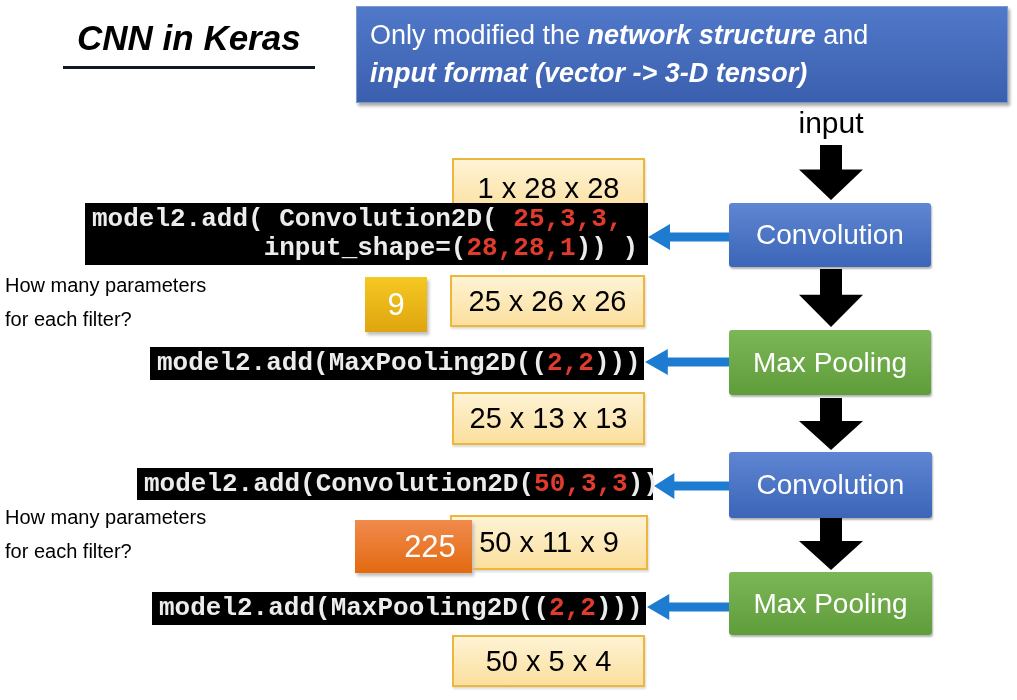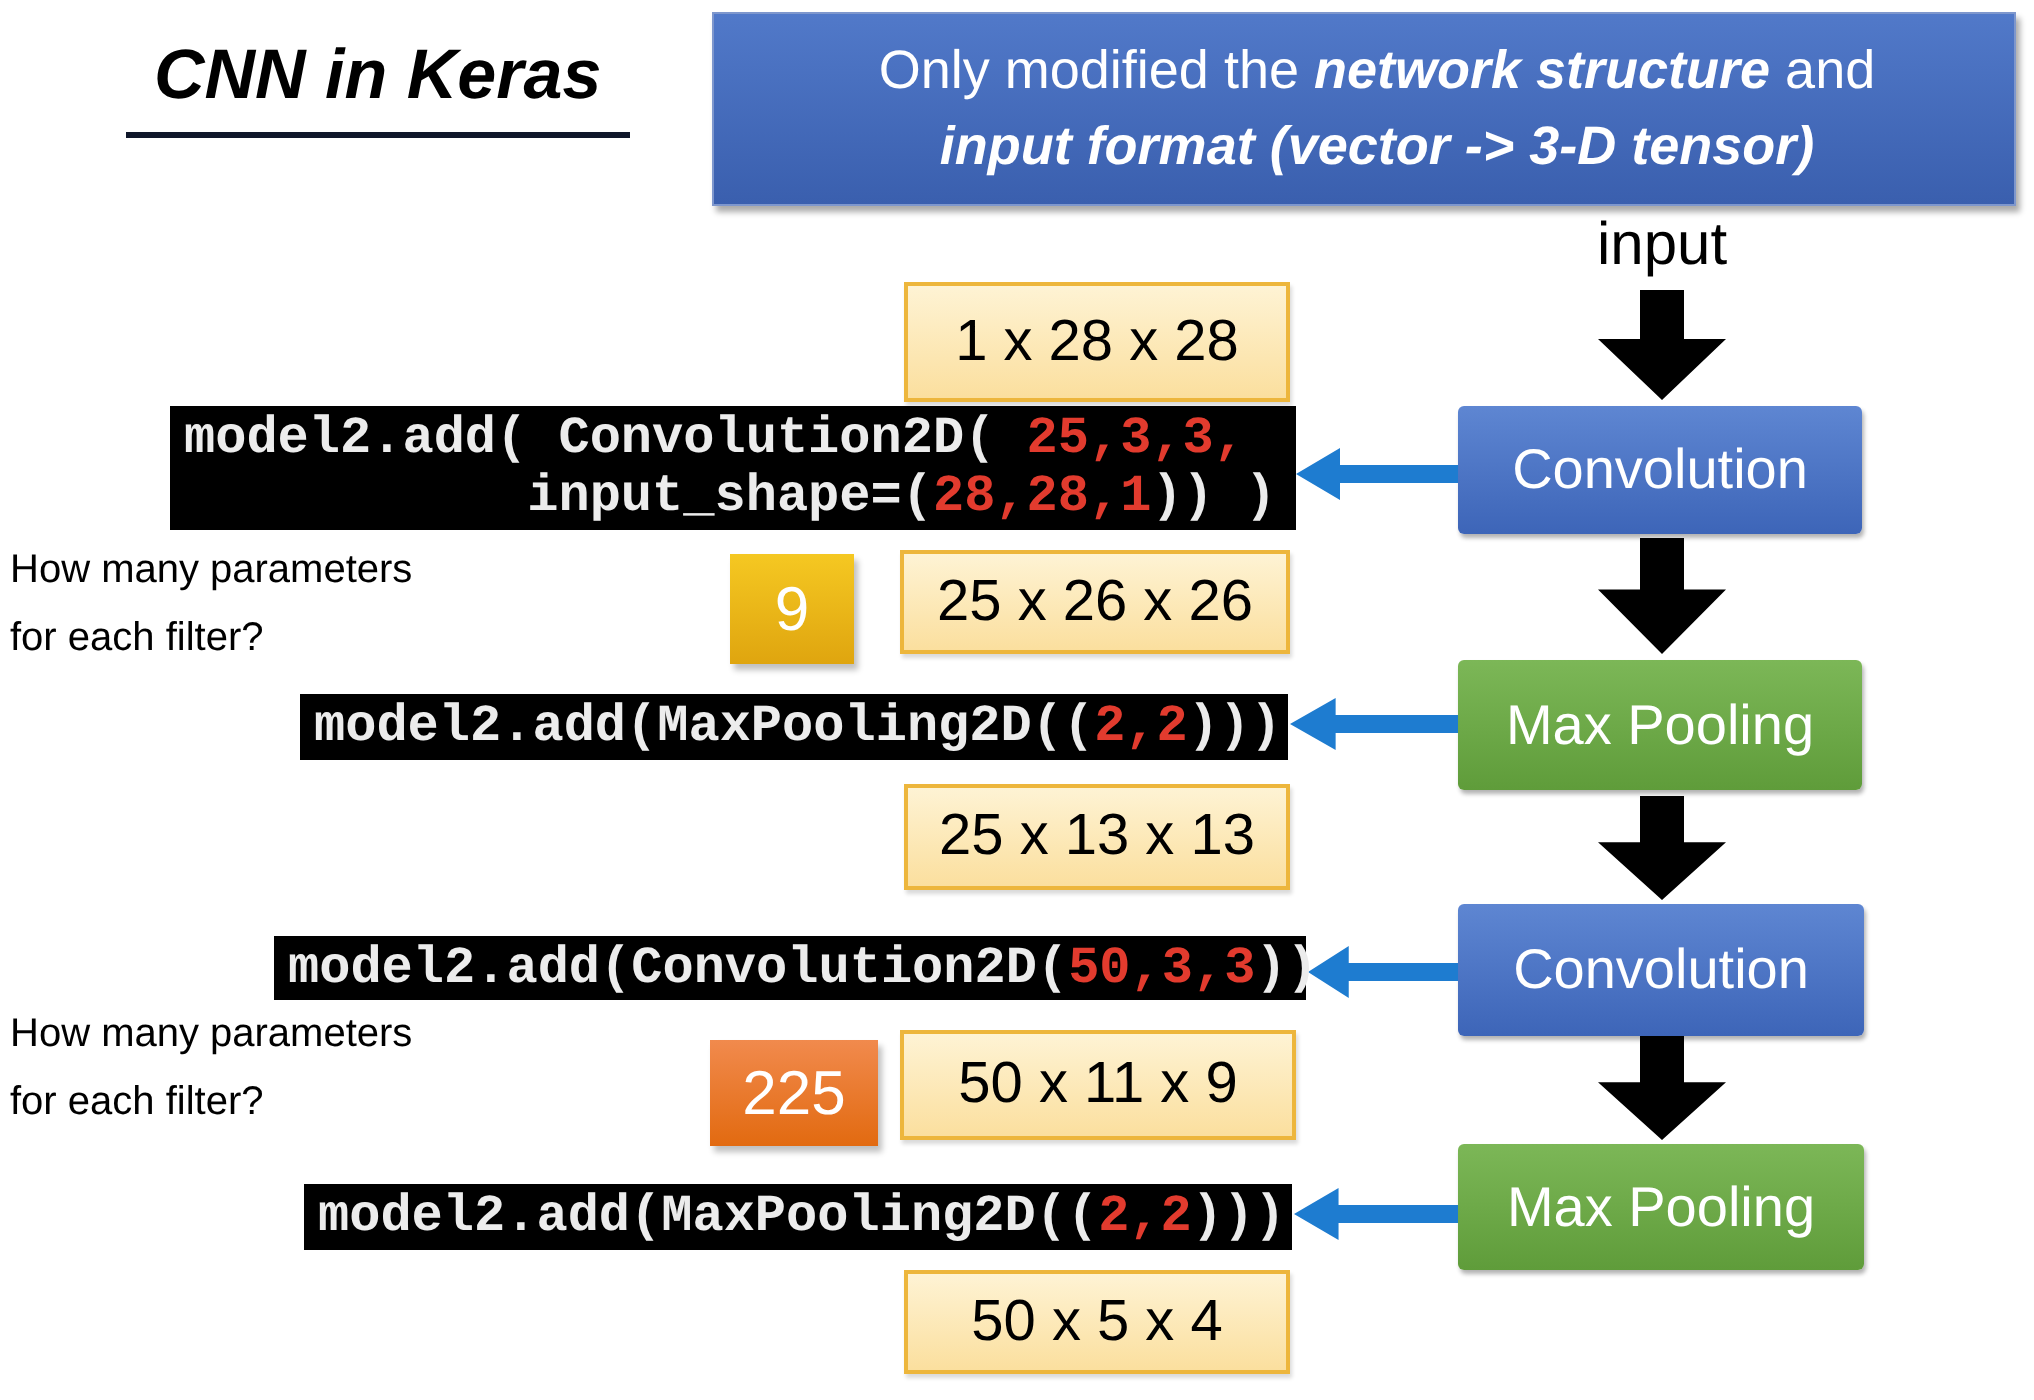--- a/index.html
+++ b/index.html
@@ -8,21 +8,21 @@
   .abs { position:absolute; }
 
   
   #title { left:63px; top:18px; font-size:35px; font-weight:bold; font-style:italic;
            color:#000; border-bottom:3px solid #0f172a; padding:0 14px 8px 14px; }
 
   
   #hdr { left:356px; top:6px; width:652px; height:97px; box-sizing:border-box;
          background:linear-gradient(#5179c9,#3a5fae); border:1px solid #7e97cd;
          box-shadow:2px 3px 3px #ababab; color:#fff; font-size:27px;
-         padding:9px 0 0 13px; line-height:38px;text-align:center; }
+         padding:9px 0 0 13px; line-height:38px; }
   .bi { font-weight:bold; font-style:italic; }
 
   
   #input-label { left:771px; top:106px; width:120px; text-align:center;
                  font-size:30px; color:#000; }
   .node { border-radius:3px; color:#fff; font-size:28px; display:flex;
           align-items:center; justify-content:center;
           box-shadow:1px 2px 2px rgba(0,0,0,.3); }
   .conv { background:linear-gradient(#5e86d2,#3d65b8); }
   .pool { background:linear-gradient(#7cb757,#5f9c3a); }
@@ -87,36 +87,36 @@
   <svg class="abs blu" style="left:645px;top:349px;" width="84" height="26" viewBox="0 0 81 26" preserveAspectRatio="none">
       <polygon points="0,13 22,0 22,8.5 81,8.5 81,17.5 22,17.5 22,26"></polygon>
     </svg>
   <svg class="abs blu" style="left:654px;top:473px;" width="75" height="26" viewBox="0 0 81 26" preserveAspectRatio="none">
       <polygon points="0,13 22,0 22,8.5 81,8.5 81,17.5 22,17.5 22,26"></polygon>
     </svg>
   <svg class="abs blu" style="left:647px;top:594px;" width="82" height="26" viewBox="0 0 81 26" preserveAspectRatio="none">
       <polygon points="0,13 22,0 22,8.5 81,8.5 81,17.5 22,17.5 22,26"></polygon>
     </svg>
 
-  <div class="abs dim" style="left:452px;top:141px;width:193px;height:60px;">1 x 28 x 28</div>
+  <div class="abs dim" style="left:452px;top:158px;width:193px;height:60px;">1 x 28 x 28</div>
   <div class="abs dim" style="left:450px;top:275px;width:195px;height:52px;">25 x 26 x 26</div>
   <div class="abs dim" style="left:452px;top:392px;width:193px;height:53px;">25 x 13 x 13</div>
   <div class="abs dim" style="left:450px;top:515px;width:198px;height:55px;">50 x 11 x 9</div>
   <div class="abs dim" style="left:452px;top:635px;width:193px;height:52px;">50 x 5 x 4</div>
 
   <div class="abs code" style="left:85px;top:203px;width:563px;height:62px;"><div><span>model2.add( Convolution2D( </span><span class="red">25,3,3,</span></div><div><span>           input_shape=(</span><span class="red">28,28,1</span><span>)) )</span></div></div>
   <div class="abs code" style="left:150px;top:347px;width:494px;height:33px;"><div><span>model2.add(MaxPooling2D((</span><span class="red">2,2</span><span>)))</span></div></div>
   <div class="abs code" style="left:137px;top:468px;width:516px;height:32px;"><div><span>model2.add(Convolution2D(</span><span class="red">50,3,3</span><span>))</span></div></div>
   <div class="abs code" style="left:152px;top:592px;width:494px;height:33px;"><div><span>model2.add(MaxPooling2D((</span><span class="red">2,2</span><span>)))</span></div></div>
 
   <div class="abs q" style="left:5px;top:268px;">
     <div>How many parameters</div>
     <div>for each filter?</div>
   </div>
   <div class="abs ans ans-gold" style="left:365px;top:277px;width:62px;height:55px;">9</div>
 
   <div class="abs q" style="left:5px;top:500px;">
     <div>How many parameters</div>
     <div>for each filter?</div>
   </div>
-  <div class="abs ans ans-orange" style="left:355px;top:520px;width:84px;height:53px;">225</div>
+  <div class="abs ans ans-orange" style="left:355px;top:520px;width:84px;height:53px;padding-left:33px;">225</div>
 
 </div>
 
 </body></html>

